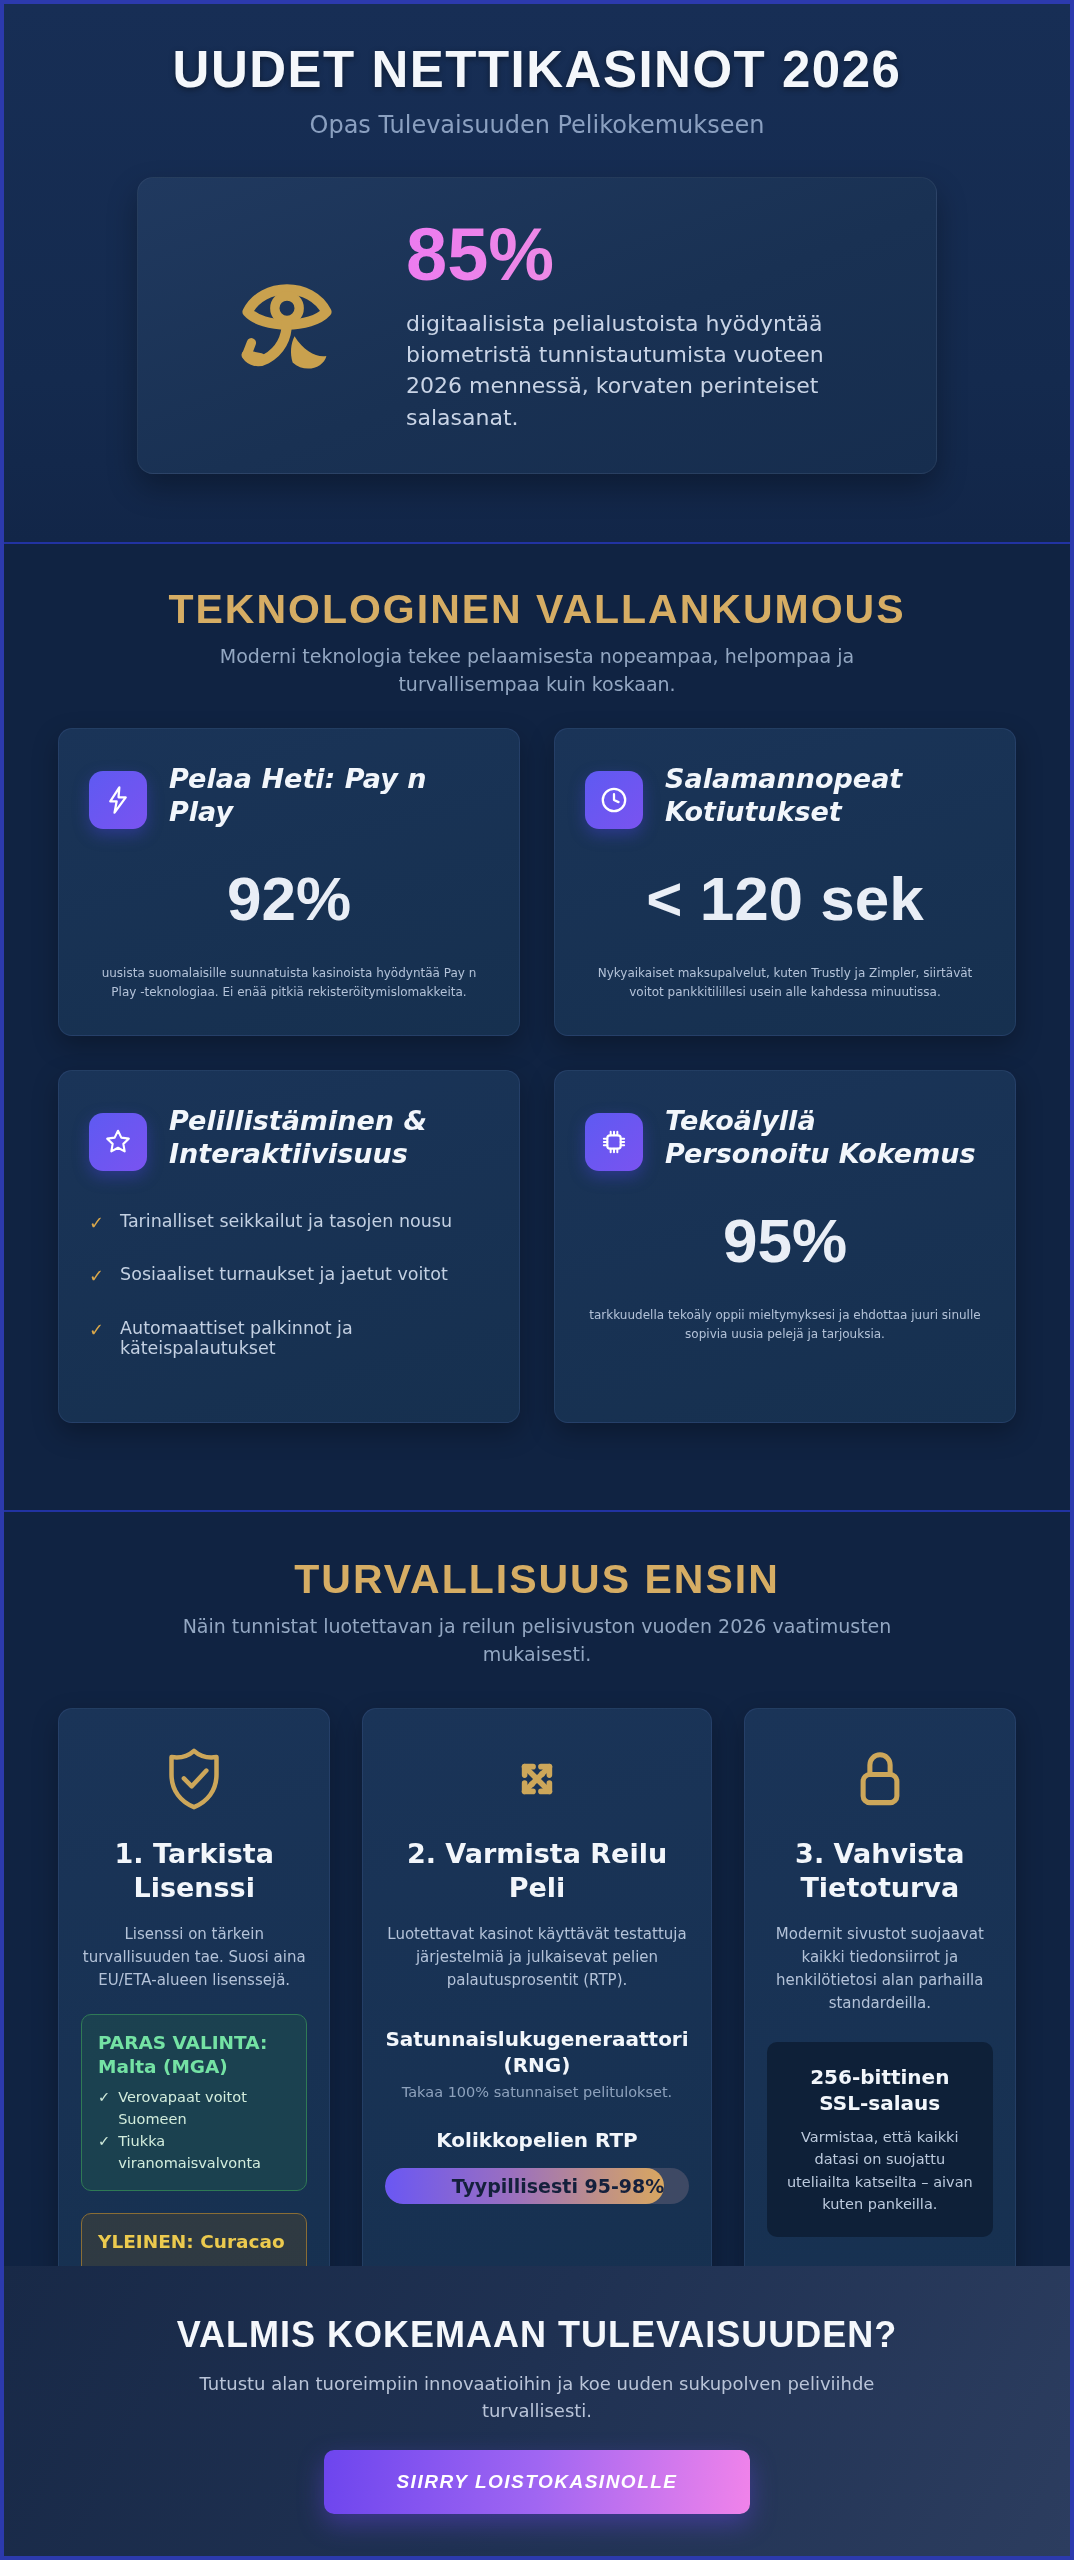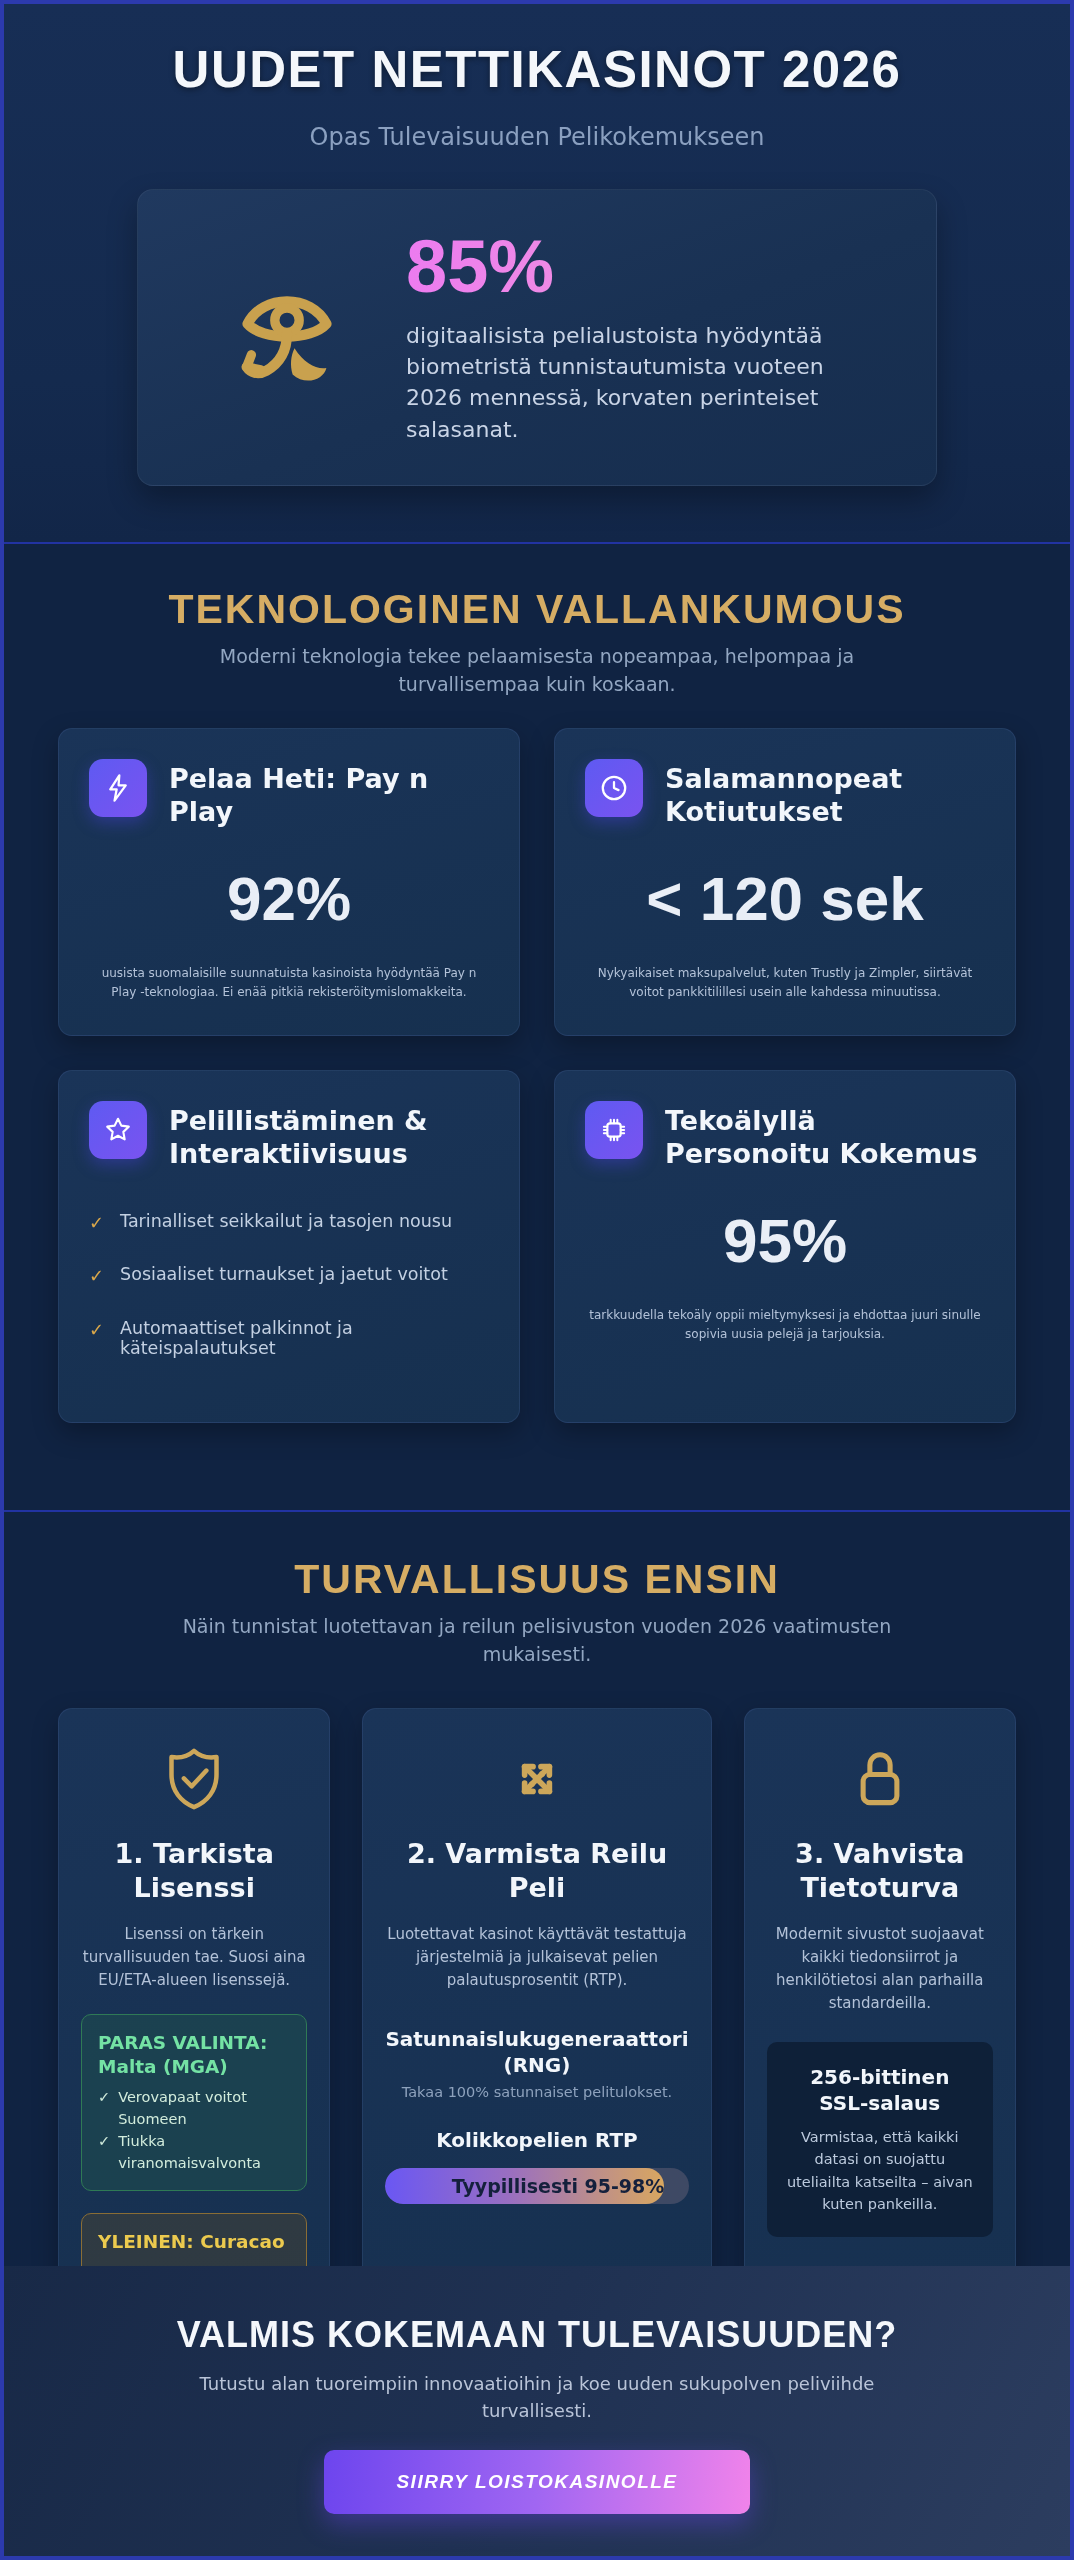--- a/index.html
+++ b/index.html
@@ -7,21 +7,21 @@
   .page {
     position:relative; width:1074px; height:2560px; margin:0 auto;
     border:4px solid #2c3aad; overflow:hidden;
     font-family:"DejaVu Sans", sans-serif; color:#e8edf5;
   }
   section { position:relative; width:100%; }
 
   
   .hero { height:540px; background:linear-gradient(180deg,#172e55 0%,#142a4e 70%,#122648 100%); border-bottom:2px solid #2233a2; padding-top:36px; text-align:center; }
   .hero h1 { font-family:"Liberation Sans", sans-serif; font-size:51px; font-weight:800; letter-spacing:1.5px; color:#f4f7fb; text-shadow:0 2px 6px rgba(0,0,0,.4); }
-  .hero .sub { margin-top:24px; font-size:24px; color:#8ba0c0; }
+  .hero .sub { margin-top:12px; font-size:24px; color:#8ba0c0; }
   .stat-card {
     width:800px; margin:38px auto 0; min-height:280px;
     background:linear-gradient(160deg,#20395f 0%,#193153 55%,#162d4e 100%);
     border:1px solid rgba(255,255,255,.06); border-radius:16px;
     box-shadow:0 14px 30px rgba(0,0,0,.30);
     display:flex; align-items:center; padding:40px 54px; text-align:left;
   }
   .stat-card .icon-wrap { width:190px; display:flex; justify-content:center; flex:0 0 auto; }
   .stat-card .txt { flex:1; padding-left:24px; }
   .big-pink {
@@ -36,21 +36,21 @@
   .section-sub { text-align:center; font-size:19px; color:#93a7c2; line-height:1.45; max-width:780px; margin:10px auto 0; }
 
   
   .tech { height:966px; background:#102342; padding-top:42px; }
   .grid2 { display:grid; grid-template-columns:1fr 1fr; gap:34px; margin:30px 54px 0; }
   .card {
     background:linear-gradient(165deg,#1a3458 0%,#16304f 100%);
     border:1px solid rgba(110,140,210,.14); border-radius:14px;
     box-shadow:0 10px 26px rgba(0,0,0,.28); padding:30px 30px 34px;
   }
-  .card-head { display:flex; align-items:flex-start; gap:22px; }
+  .card-head { display:flex; align-items:flex-end; gap:22px;font-style:italic; }
   .icon-sq {
     width:58px; height:58px; flex:0 0 auto; border-radius:14px;
     background:linear-gradient(135deg,#5e5af2 0%,#7a53f0 100%);
     display:flex; align-items:center; justify-content:center;
     box-shadow:0 6px 16px rgba(80,70,240,.35);
   }
   .card-title { font-size:27px; font-weight:700; line-height:1.22; color:#f2f6fb; padding-top:4px; }
   .card-stat { text-align:center; font-family:"Liberation Sans", sans-serif; font-size:62px; font-weight:800; color:#e9eef6; margin-top:34px; }
   .card-desc { text-align:center; font-size:12px; line-height:1.55; color:#b3c2d8; margin-top:30px; }
   .checklist { list-style:none; margin-top:40px; }

